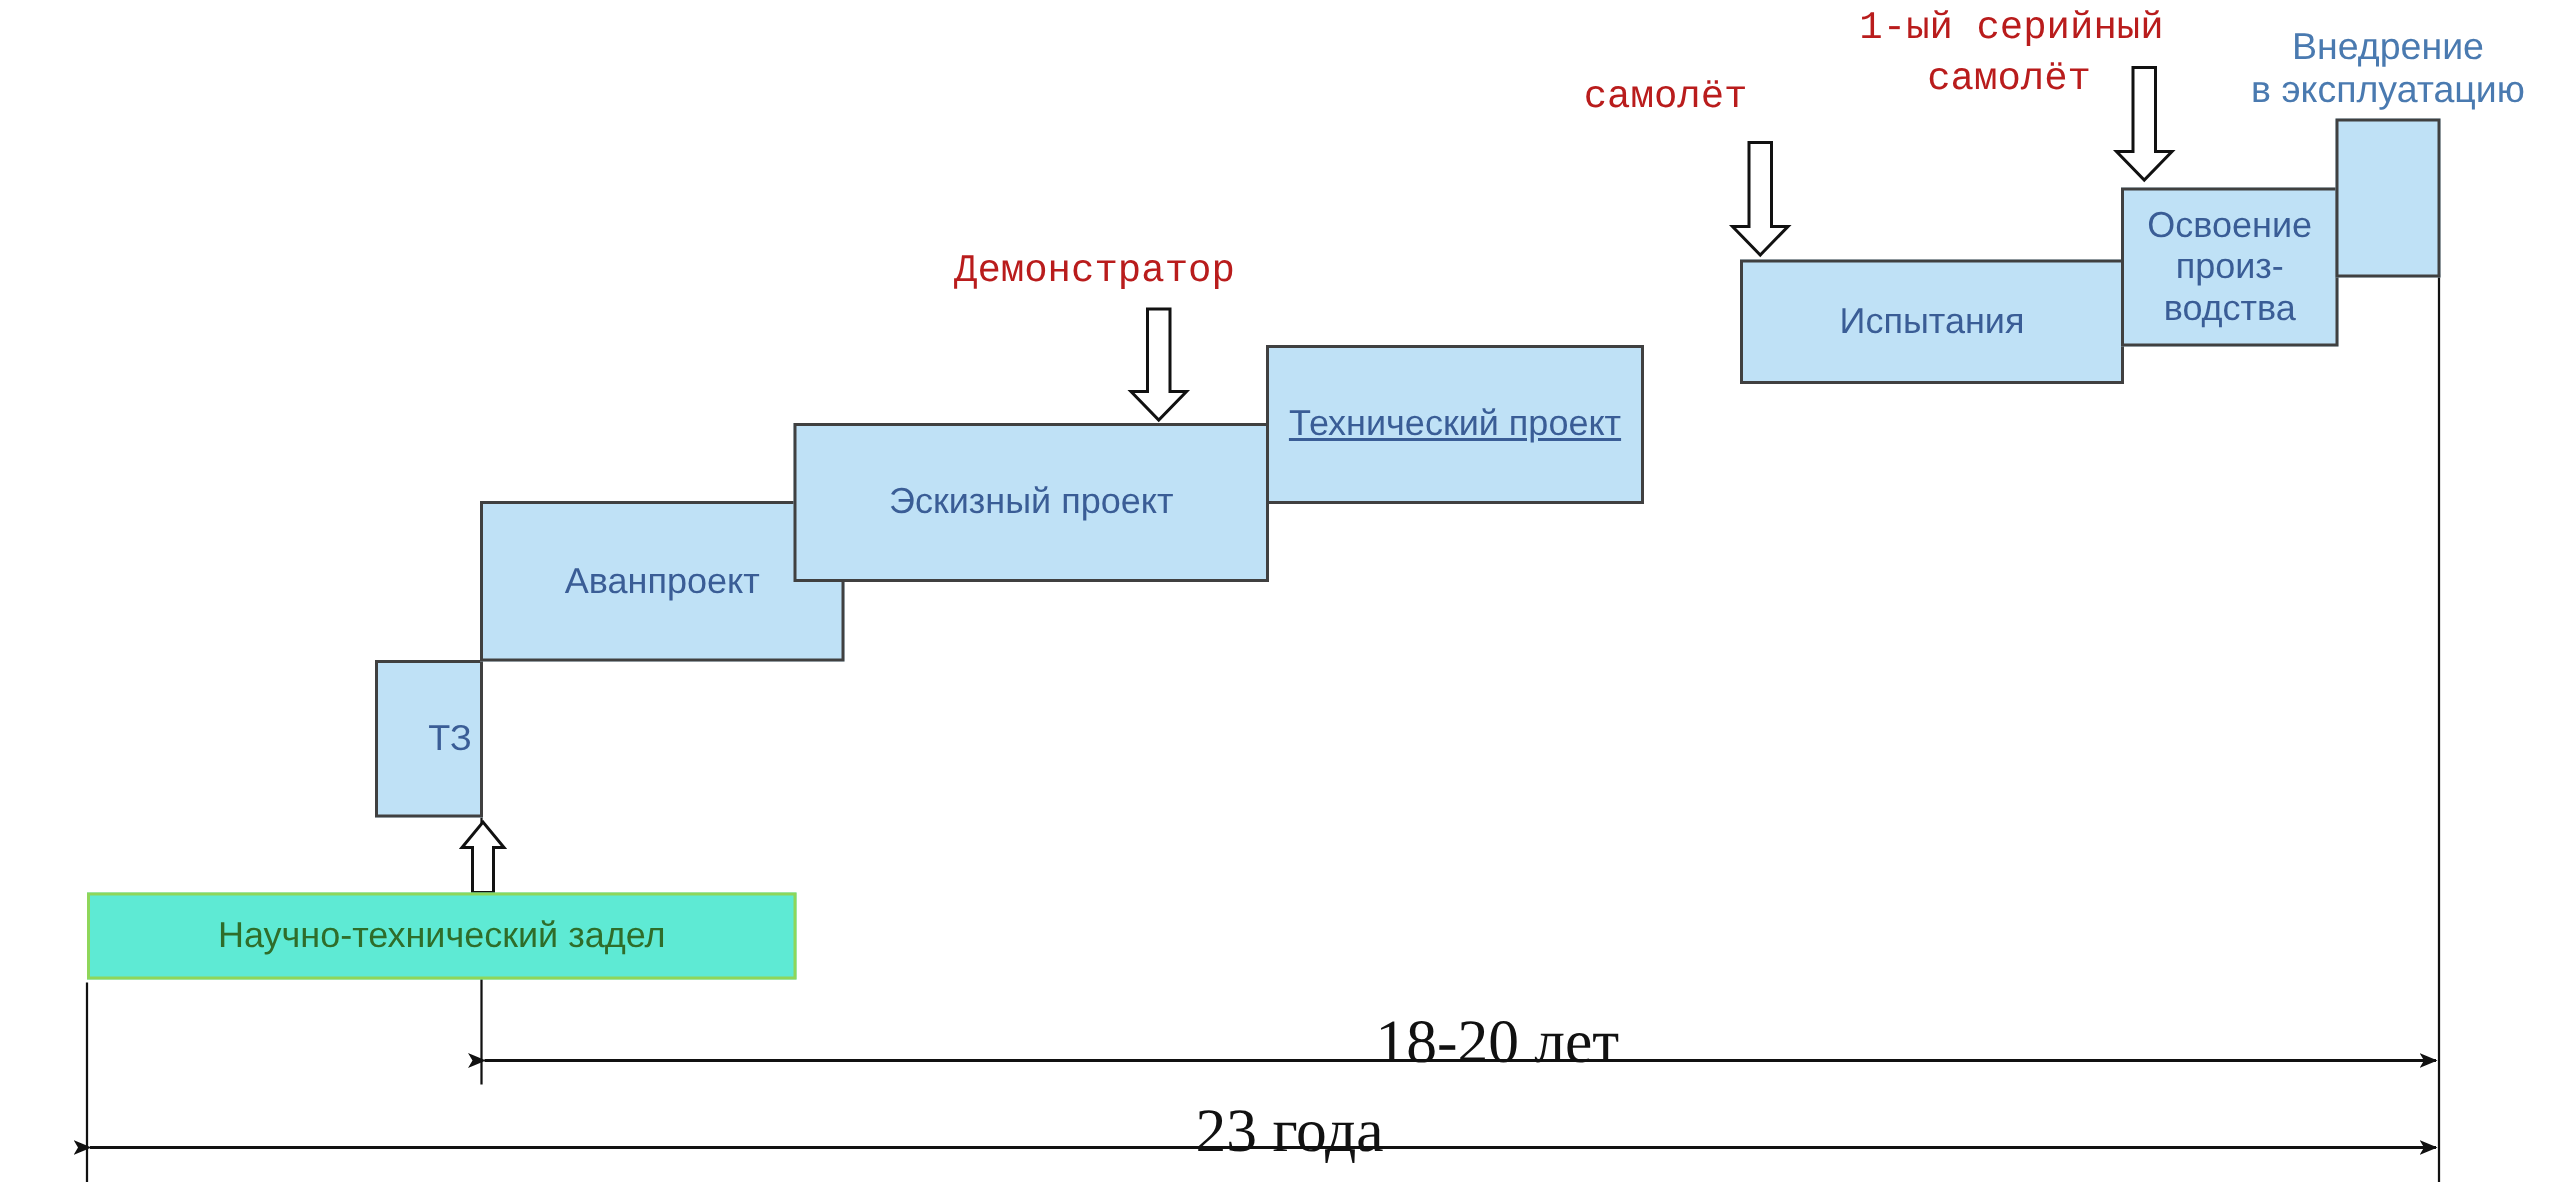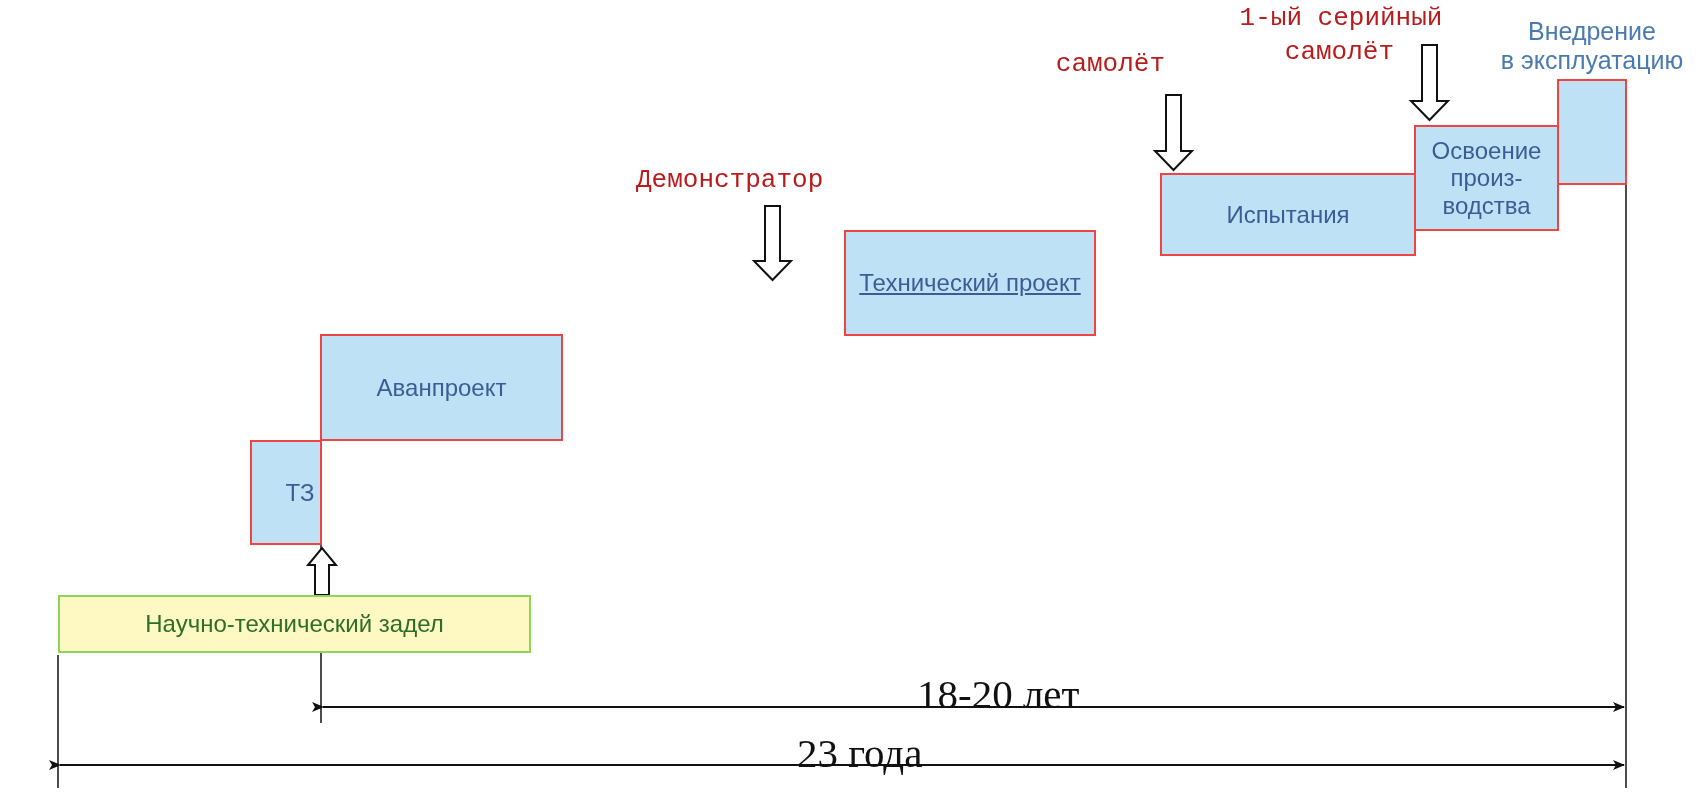--- a/index.html
+++ b/index.html
@@ -1,24 +1,24 @@
 <!DOCTYPE html>
 <html><head>
 <meta charset="utf-8">
 <style>
   html, body { margin: 0; padding: 0; background: #ffffff; }
   body { width: 1706px; height: 795px; position: relative; overflow: hidden; }
   #canvas { position: absolute; left: 0; top: 0; width: 1706px; height: 795px; }
   .box {
     position: absolute; box-sizing: border-box;
-    background: #bfe1f6; border: 2px solid #ef4444;
+    background: #bfe1f6; border: 2px solid #404040;
     display: flex; align-items: center; justify-content: center; text-align: center;
     font-family: "Liberation Sans", sans-serif; color: #3a5d96; font-size: 24px; line-height: 1.15;
   }
-  .box.green { background: #fef9c3; border: 2px solid #8ed65a; color: #2f6d2a; }
+  .box.green { background: #5eead4; border: 2px solid #8ed65a; color: #2f6d2a; }
   .note {
     position: absolute; font-family: Liberation Mono, monospace; color: #b91c1c; font-size: 26px;
     text-align: center; line-height: 1.3; white-space: nowrap;
   }
   .note.blue { font-family: "Liberation Sans", sans-serif; color: #4a7ab0; font-size: 25px; line-height: 1.15; }
   .dim-label { position: absolute; font-family: "Liberation Serif", serif; font-size: 41px; color: #111; white-space: nowrap; }
 </style>
 </head>
 <body>
 
@@ -46,20 +46,23 @@
 
   <div class="box green" style="left:58px;top:595px;width:473px;height:58px;">
     <span>Научно-технический задел</span>
   </div>
   <div class="box" style="left:250px;top:440px;width:72px;height:105px;padding-left:28px;">
     <span>ТЗ</span>
   </div>
   <div class="box" style="left:320px;top:334px;width:243px;height:107px;">
     <span>Аванпроект</span>
   </div>
+  <div class="box" style="left:529px;top:282px;width:317px;height:106px;">
+    <span>Эскизный проект</span>
+  </div>
   <div class="box" style="left:844px;top:230px;width:252px;height:106px;text-decoration:underline;">
     <span>Технический проект</span>
   </div>
   <div class="box" style="left:1160px;top:173px;width:256px;height:83px;">
     <span>Испытания</span>
   </div>
   <div class="box" style="left:1414px;top:125px;width:145px;height:106px;flex-direction:column;">
     <span>Освоение</span>
     <span>произ-</span>
     <span>водства</span>

